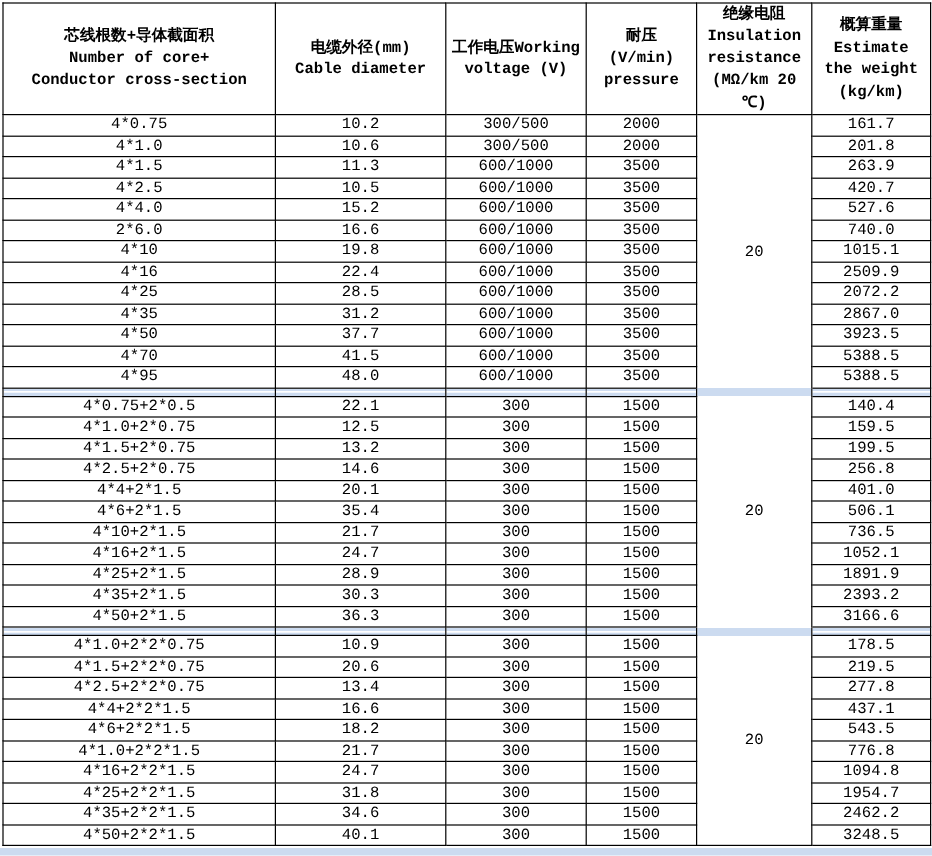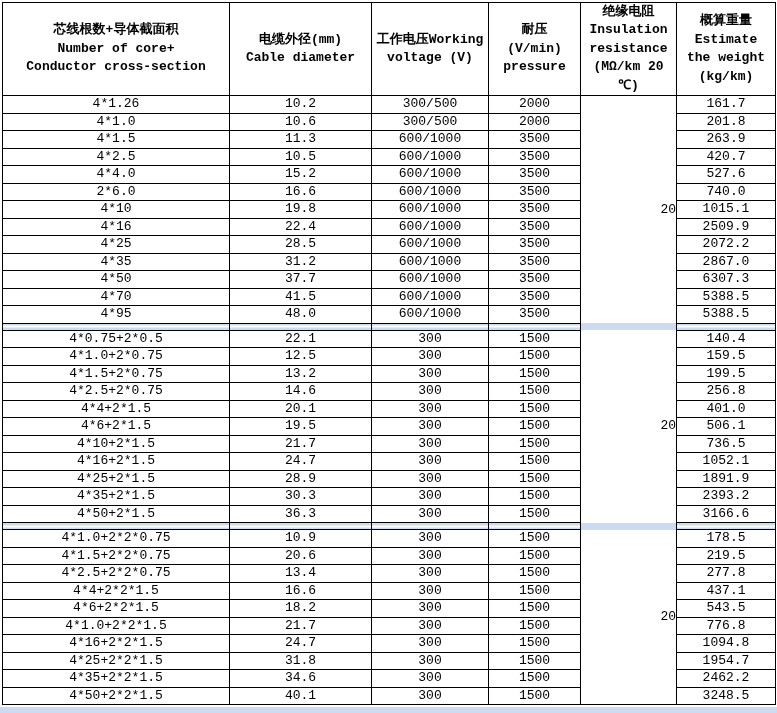--- a/index.html
+++ b/index.html
@@ -40,21 +40,20 @@
     font-size: 13px;
     height: 16.5px;
     line-height: 16.5px;
     white-space: nowrap;
   }
   
   td.ins-cell {
     border-top: none;
     border-bottom: none;
     font-size: 13px;
-    text-align: right;
   }
   td.ins-cell.last-section {
     border-bottom: 1px solid #000000;
   }
   
   tr.sep td {
     height: 6px;
     background: linear-gradient(to bottom, var(--sep-blue) 0 2px, #ffffff 2px 4px, var(--sep-blue) 4px 100%);
   }
   tr.sep td.sep-ins {
@@ -100,21 +99,21 @@
 (MΩ/km 20
 ℃)</th>
         <th>概算重量
 Estimate
 the weight
 (kg/km)</th>
       </tr>
     </thead>
     <tbody>
         <tr class="data-row">
-          <td>4*1.26</td>
+          <td>4*0.75</td>
           <td>10.2</td>
           <td>300/500</td>
           <td>2000</td>
           <td class="ins-cell" rowspan="13">20</td>
           <td>161.7</td>
         </tr>
         <tr class="data-row">
           <td>4*1.0</td>
           <td>10.6</td>
           <td>300/500</td>
@@ -175,21 +174,21 @@
           <td>31.2</td>
           <td>600/1000</td>
           <td>3500</td>
           <td>2867.0</td>
         </tr>
         <tr class="data-row">
           <td>4*50</td>
           <td>37.7</td>
           <td>600/1000</td>
           <td>3500</td>
-          <td>6307.3</td>
+          <td>3923.5</td>
         </tr>
         <tr class="data-row">
           <td>4*70</td>
           <td>41.5</td>
           <td>600/1000</td>
           <td>3500</td>
           <td>5388.5</td>
         </tr>
         <tr class="data-row">
           <td>4*95</td>
@@ -237,21 +236,21 @@
         </tr>
         <tr class="data-row">
           <td>4*4+2*1.5</td>
           <td>20.1</td>
           <td>300</td>
           <td>1500</td>
           <td>401.0</td>
         </tr>
         <tr class="data-row">
           <td>4*6+2*1.5</td>
-          <td>19.5</td>
+          <td>35.4</td>
           <td>300</td>
           <td>1500</td>
           <td>506.1</td>
         </tr>
         <tr class="data-row">
           <td>4*10+2*1.5</td>
           <td>21.7</td>
           <td>300</td>
           <td>1500</td>
           <td>736.5</td>

